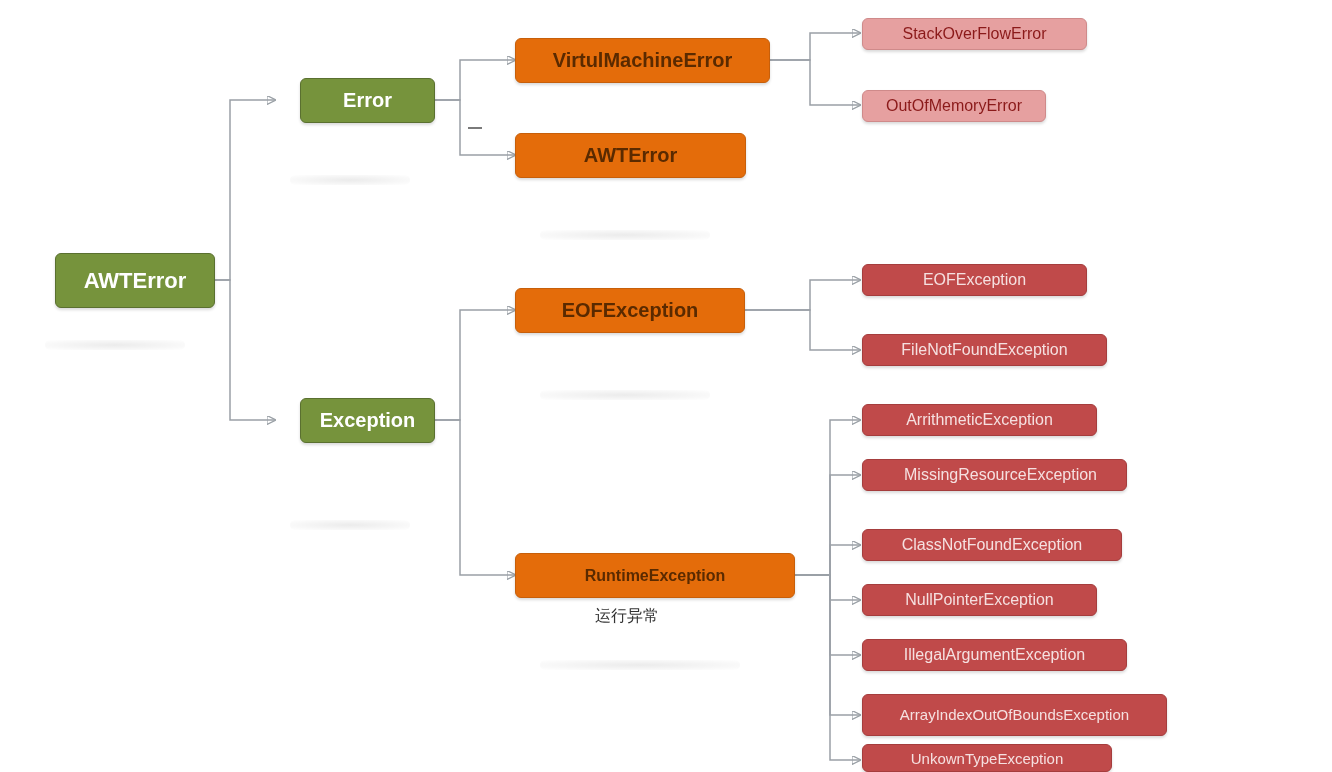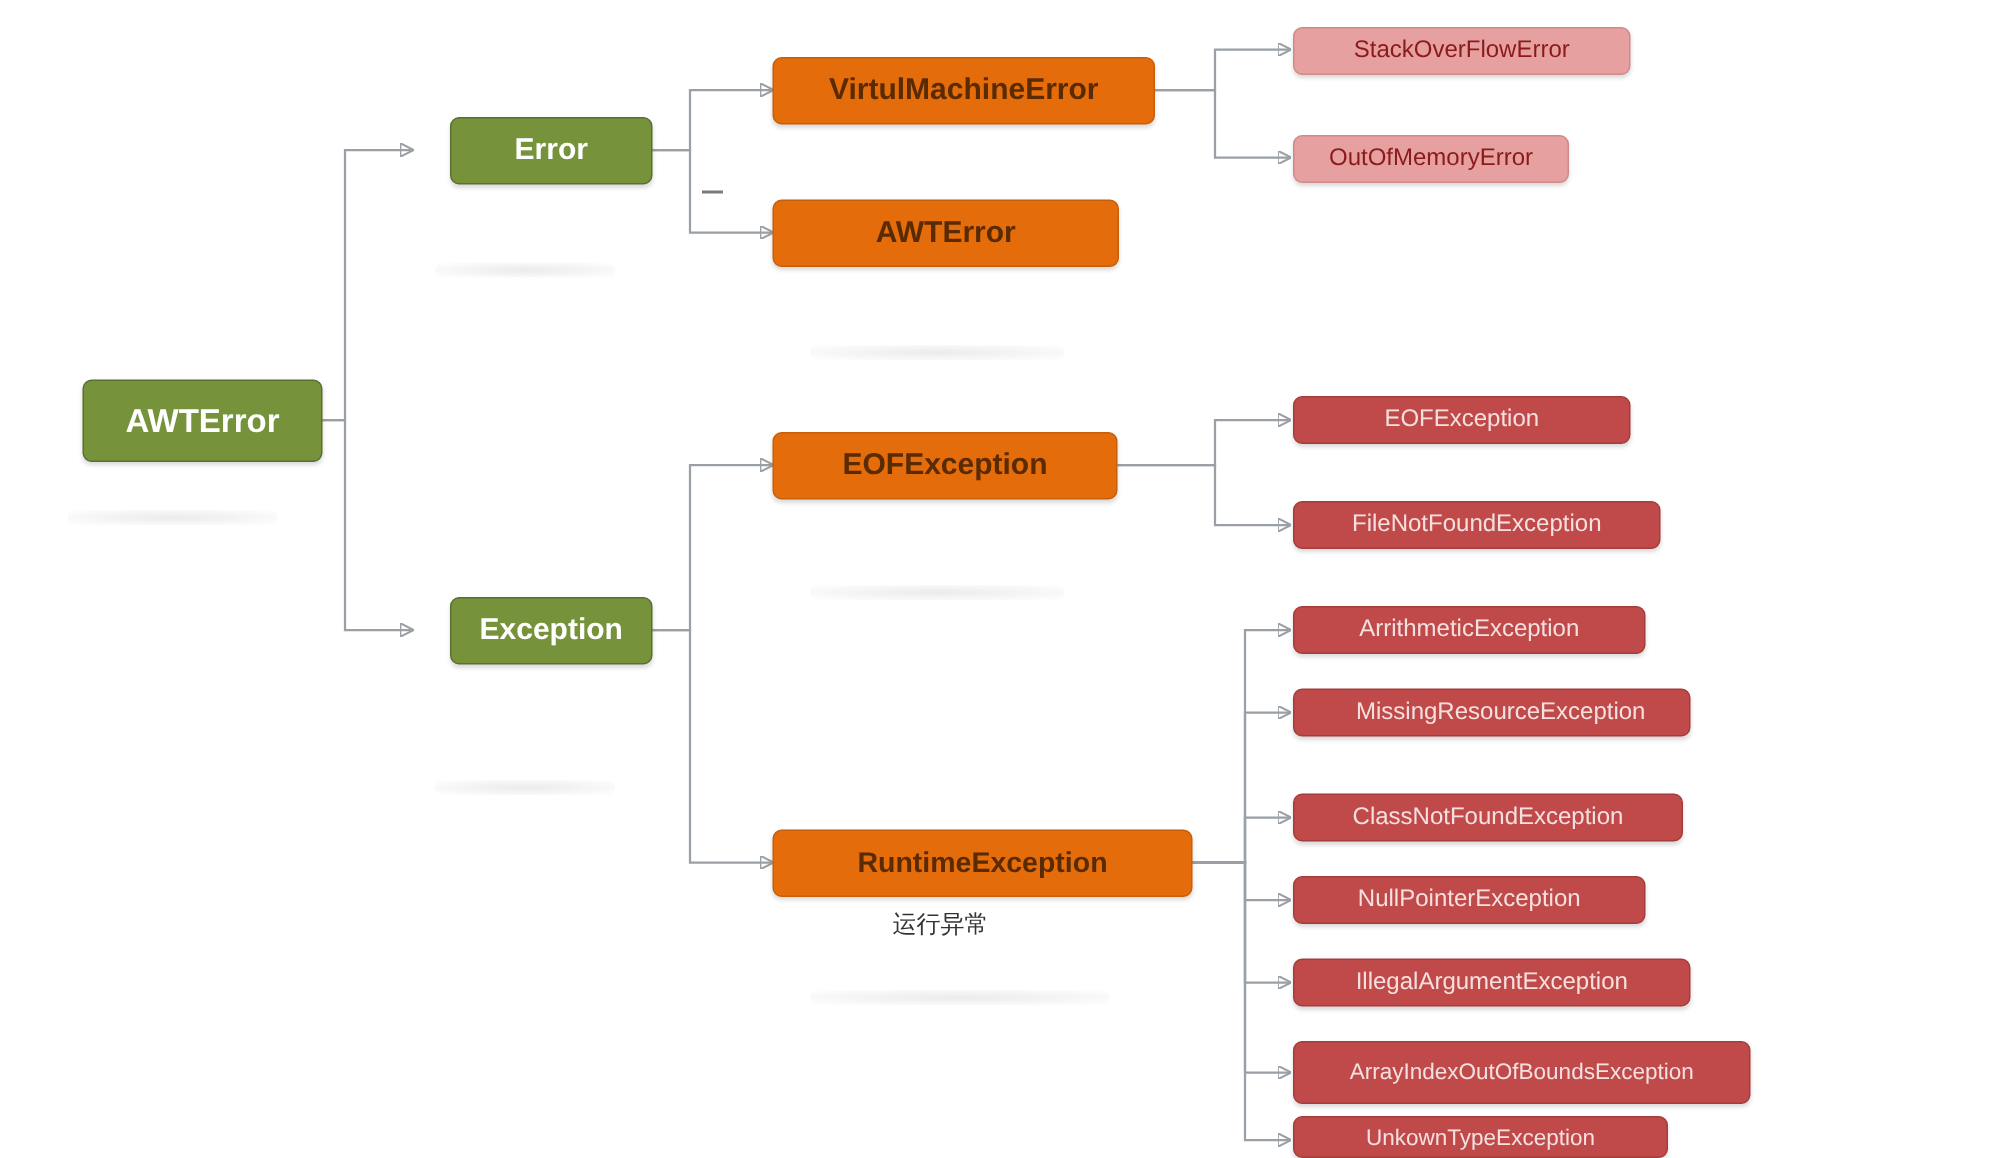--- a/index.html
+++ b/index.html
@@ -142,21 +142,21 @@
 </div>
 <div class="node pink" style="left:862px; top:90px; width:184px; height:32px; font-size:16px;">
   <span>OutOfMemoryError</span>
 </div>
 
 <div class="node orange" style="left:515px; top:288px; width:230px; height:45px; font-size:20px;">
   <span>EOFException</span>
 </div>
 <div class="shadowbar" style="left:540px; top:390px; width:170px;"></div>
 
-<div class="node orange" style="left:515px; top:553px; width:280px; height:45px; font-size:19px;">
+<div class="node orange" style="left:515px; top:553px; width:280px; height:45px; font-size:16px;">
   <span>RuntimeException</span>
 </div>
 <div class="caption" style="left:595px; top:606px;">运行异常</div>
 <div class="shadowbar" style="left:540px; top:660px; width:200px;"></div>
 
 <div class="node red" style="left:862px; top:264px; width:225px; height:32px; font-size:16px;">
   <span>EOFException</span>
 </div>
 <div class="node red" style="left:862px; top:334px; width:245px; height:32px; font-size:16px;">
   <span>FileNotFoundException</span>

